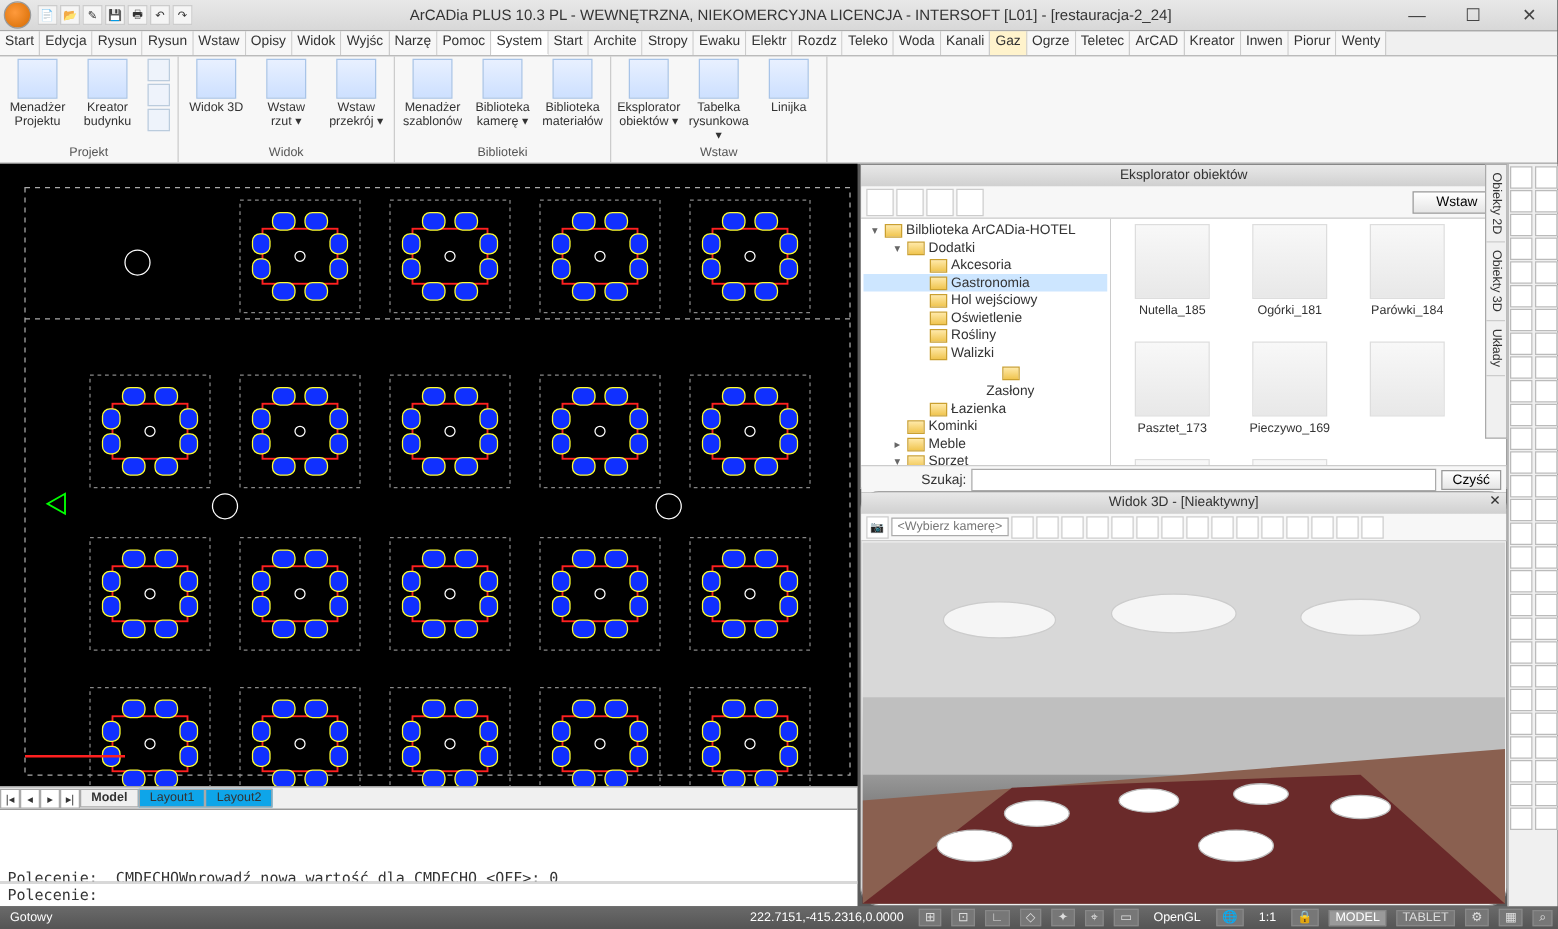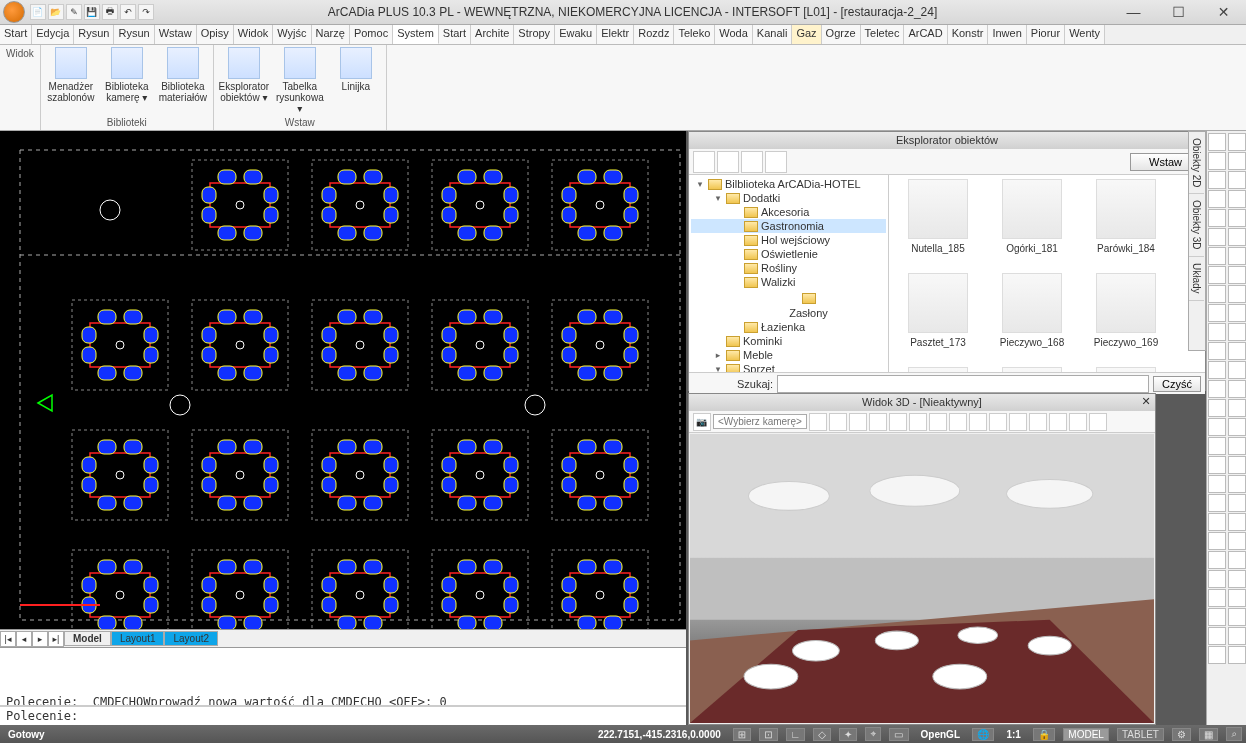--- a/index.html
+++ b/index.html
@@ -58,36 +58,36 @@
 .tree .tn .fld{width:14px;height:11px;background:linear-gradient(#ffe9a8,#f0c550);border:1px solid #caa030;display:inline-block;}
 .tree .tn.sel { background:#cde6ff;}
 .thumbs { flex:1; background:#fff; overflow:auto; display:flex; flex-wrap:wrap; align-content:flex-start; padding:4px; gap:4px;}
 .thumb { width:90px; height:90px; display:flex; flex-direction:column; align-items:center; font-size:10px;}
 .thumb .tpic { width:60px; height:60px; background:linear-gradient(#f8f8f8,#e8e8e8); border:1px solid #ddd; margin-bottom:4px;}
 .esearch { height:22px; border-top:1px solid #ccc; display:flex; align-items:center; padding:0 4px; gap:4px; font-size:11px; background:#f7f7f7;}
 .esearch input{flex:1;height:18px;border:1px solid #aaa;padding:0 3px;font-size:11px;}
 .esearch button{padding:1px 8px;border:1px solid #999;background:linear-gradient(#fff,#e5e5e5);font-size:11px;}
 
 
-.view3d { left:688px; top:262px; width:468px; bottom:0;}
+.view3d { left:688px; top:262px; width:518px; bottom:0;border-radius:15px;}
 .v3toolbar { height:22px; background:#f7f7f7; border-bottom:1px solid #ccc; display:flex; align-items:center; gap:2px; padding:0 4px;}
 .v3toolbar .vb{width:18px;height:18px;border:1px solid #ccc;background:#fff;font-size:9px;text-align:center;line-height:16px;}
 .v3toolbar .camsel{border:1px solid #aaa;background:#fff;padding:1px 4px;font-size:10px;color:#777;}
 .v3img { position:absolute; top:40px; left:1px; right:1px; bottom:1px; background:linear-gradient(#dcdcdc 0%, #ededed 35%, #888 70%, #5a3030 100%); overflow:hidden;}
 
 
 .rvt { position:absolute; right:0; top:131px; bottom:18px; width:40px; background:#f0f0f0; border-left:1px solid #aaa; display:flex;}
 .rvt .col{width:20px;display:flex;flex-direction:column;gap:1px;padding-top:2px;}
 .rvt .rb{width:18px;height:18px;border:1px solid #bbb;background:#fff;margin:0 1px;}
 .vtab { position:absolute; right:40px; top:131px; width:18px; background:#f0f0f0; border:1px solid #aaa;}
 .vtab div{writing-mode:vertical-rl;font-size:10px;padding:6px 2px;border-bottom:1px solid #ccc;cursor:pointer;}
 
 
 .status { position:absolute; left:0; right:0; bottom:0; height:18px; background:linear-gradient(#6a6a6a,#555); color:#fff; display:flex; align-items:center; font-size:10px; padding:0 4px; gap:8px;}
-.status .sseg{padding:0 4px;white-space:nowrap;font-weight:bold;}
+.status .sseg{padding:0 4px;white-space:nowrap;}
 .status .sbtn{background:#777;border:1px solid #888;padding:0 4px;color:#ddd;}
 .status .sbtn.on{background:#9a9a9a;color:#fff;}
 .status .spacer{flex:1;}
 </style>
 </head>
 <body>
 
 <div class="titlebar">
   <div class="logo"></div>
   <div class="qat">
@@ -125,28 +125,60 @@
     <div class="rtab">Ewaku</div>
     <div class="rtab">Elektr</div>
     <div class="rtab">Rozdz</div>
     <div class="rtab">Teleko</div>
     <div class="rtab">Woda</div>
     <div class="rtab">Kanali</div>
     <div class="rtab hl">Gaz</div>
     <div class="rtab">Ogrze</div>
     <div class="rtab">Teletec</div>
     <div class="rtab">ArCAD</div>
-    <div class="rtab">Konstr</div>
+    <div class="rtab">Kreator</div>
     <div class="rtab">Inwen</div>
     <div class="rtab">Piorur</div>
     <div class="rtab">Wenty</div>
   </div>
 
 <div class="ribbon" id="ribbon">
     <div class="rgroup">
+      <div class="btns">
+        <div class="rbtn">
+          <div class="ric"></div>
+          <span>Menadżer Projektu</span>
+        </div>
+        <div class="rbtn">
+          <div class="ric"></div>
+          <span>Kreator budynku</span>
+        </div>
+        <div class="rsmall">
+          <div class="sb"></div>
+          <div class="sb"></div>
+          <div class="sb"></div>
+        </div>
+      </div>
+      <div class="glabel">Projekt</div>
+    </div>
+    <div class="rgroup">
+      <div class="btns">
+        <div class="rbtn">
+          <div class="ric"></div>
+          <span>Widok 3D</span>
+        </div>
+        <div class="rbtn">
+          <div class="ric"></div>
+          <span>Wstaw rzut ▾</span>
+        </div>
+        <div class="rbtn">
+          <div class="ric"></div>
+          <span>Wstaw przekrój ▾</span>
+        </div>
+      </div>
       <div class="glabel">Widok</div>
     </div>
     <div class="rgroup">
       <div class="btns">
         <div class="rbtn">
           <div class="ric"></div>
           <span>Menadżer szablonów</span>
         </div>
         <div class="rbtn">
           <div class="ric"></div>
@@ -350,24 +382,20 @@
           <div class="thumb">
             <div class="tpic"></div>
             <span>Parówki_184</span>
           </div>
           <div class="thumb">
             <div class="tpic"></div>
             <span>Pasztet_173</span>
           </div>
           <div class="thumb">
             <div class="tpic"></div>
-            <span>Pieczywo_168</span>
-          </div>
-          <div class="thumb">
-            <div class="tpic"></div>
             <span>Pieczywo_169</span>
           </div>
           <div class="thumb">
             <div class="tpic"></div>
           </div>
           <div class="thumb">
             <div class="tpic"></div>
           </div>
           <div class="thumb">
             <div class="tpic"></div>

